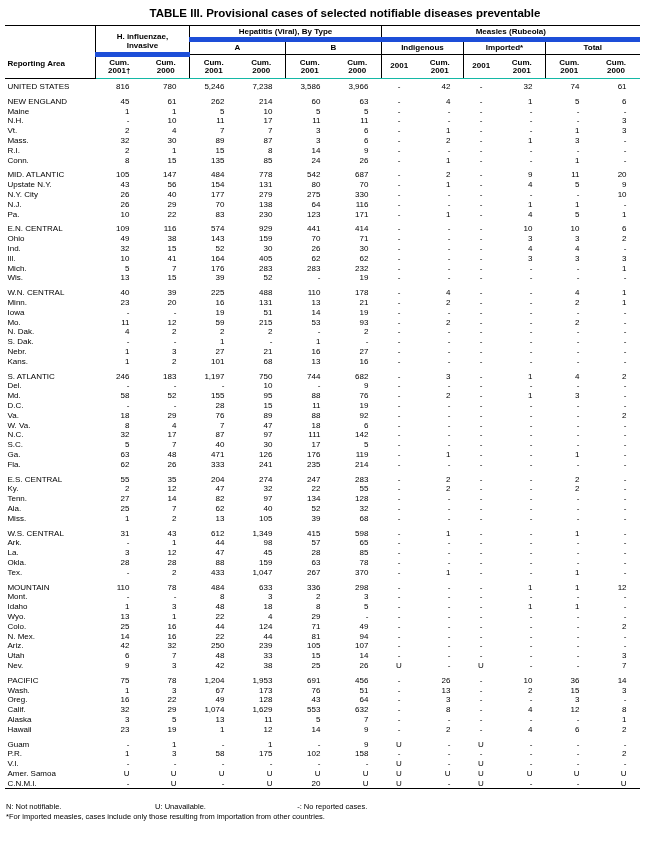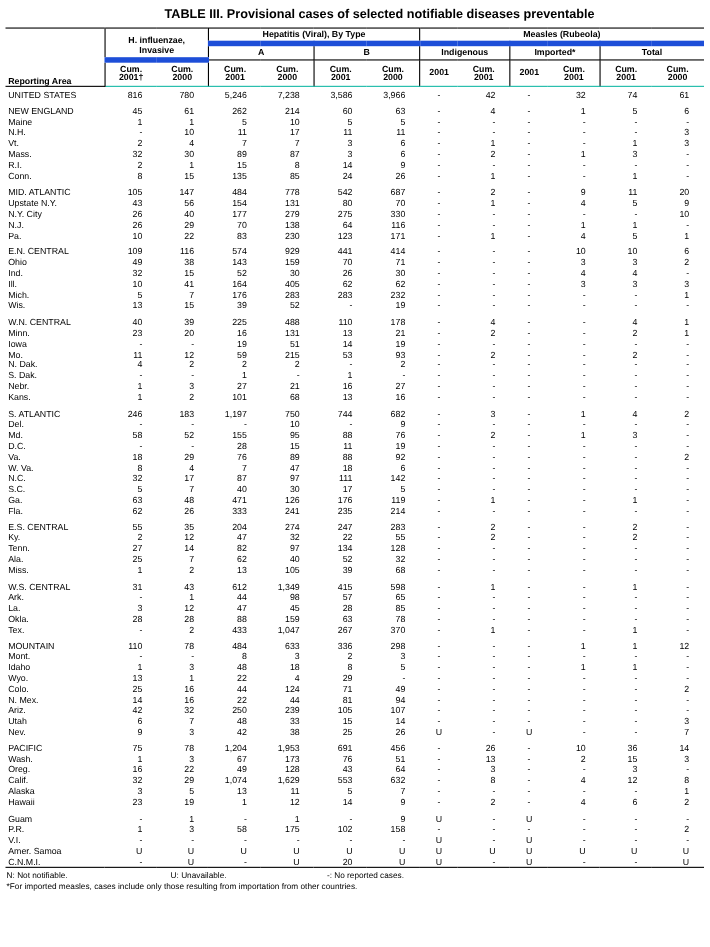--- a/index.html
+++ b/index.html
@@ -13,36 +13,36 @@
     border-collapse: collapse; table-layout: fixed;
     width: 633px; margin: 4px auto 0 auto;
     border-top: 1px solid #000; border-bottom: 1px solid #000;
   }
   col.col-area { width: 90px; }
   col.cw { width: 47px; }
   col.cw2 { width: 48px; }
   col.cn { width: 35px; }
   th, td { font-size: 8px; padding: 0; white-space: nowrap; }
   thead th { font-weight: bold; vertical-align: bottom; text-align: center; }
-  .area-h { text-align: left; padding-left: 2px; padding-bottom: 0;
+  .area-h { text-align: left; padding-left: 2px; padding-bottom: 10px;
             border-right: 1px solid #000; border-bottom: 1px solid #000; }
   .grp { border-bottom: 5px solid #1d4ed8; line-height: 9.5px; padding-bottom: 1px; padding-top: 1px; }
   .sub { border-bottom: 1px solid #000; line-height: 9.5px; padding-bottom: 1px; padding-top: 1px; }
   .vline { border-right: 1px solid #000; }
   .yr { border-bottom: 1px solid #14b8a6; line-height: 8.8px; padding-top: 2px; padding-bottom: 2px; }
   .yr.single { vertical-align: middle; }
   tbody td { line-height: 9.8px; }
   tbody tr:first-child td { padding-top: 3px; }
   td.area { text-align: left; padding-left: 2px; }
   td.num { text-align: right; padding-right: 13px; }
   td.c6, td.c8 { text-align: center; padding-right: 0; }
   tr.gap td { padding-top: 5px; }
   .footnotes { margin: 2px 6px 0 6px; font-size: 7.5px; line-height: 9.5px; }
   .legend span { display: inline-block; }
-  .legend .l1 { width: 147px; }
+  .legend .l1 { width: 147px; margin-top: 11px; }
   .legend .l2 { width: 140px; }
 </style>
 </head>
 <body>
 
 <div class="page">
 
   <div class="title">
     <div>TABLE III. Provisional cases of selected notifiable diseases preventable</div>
   </div>

